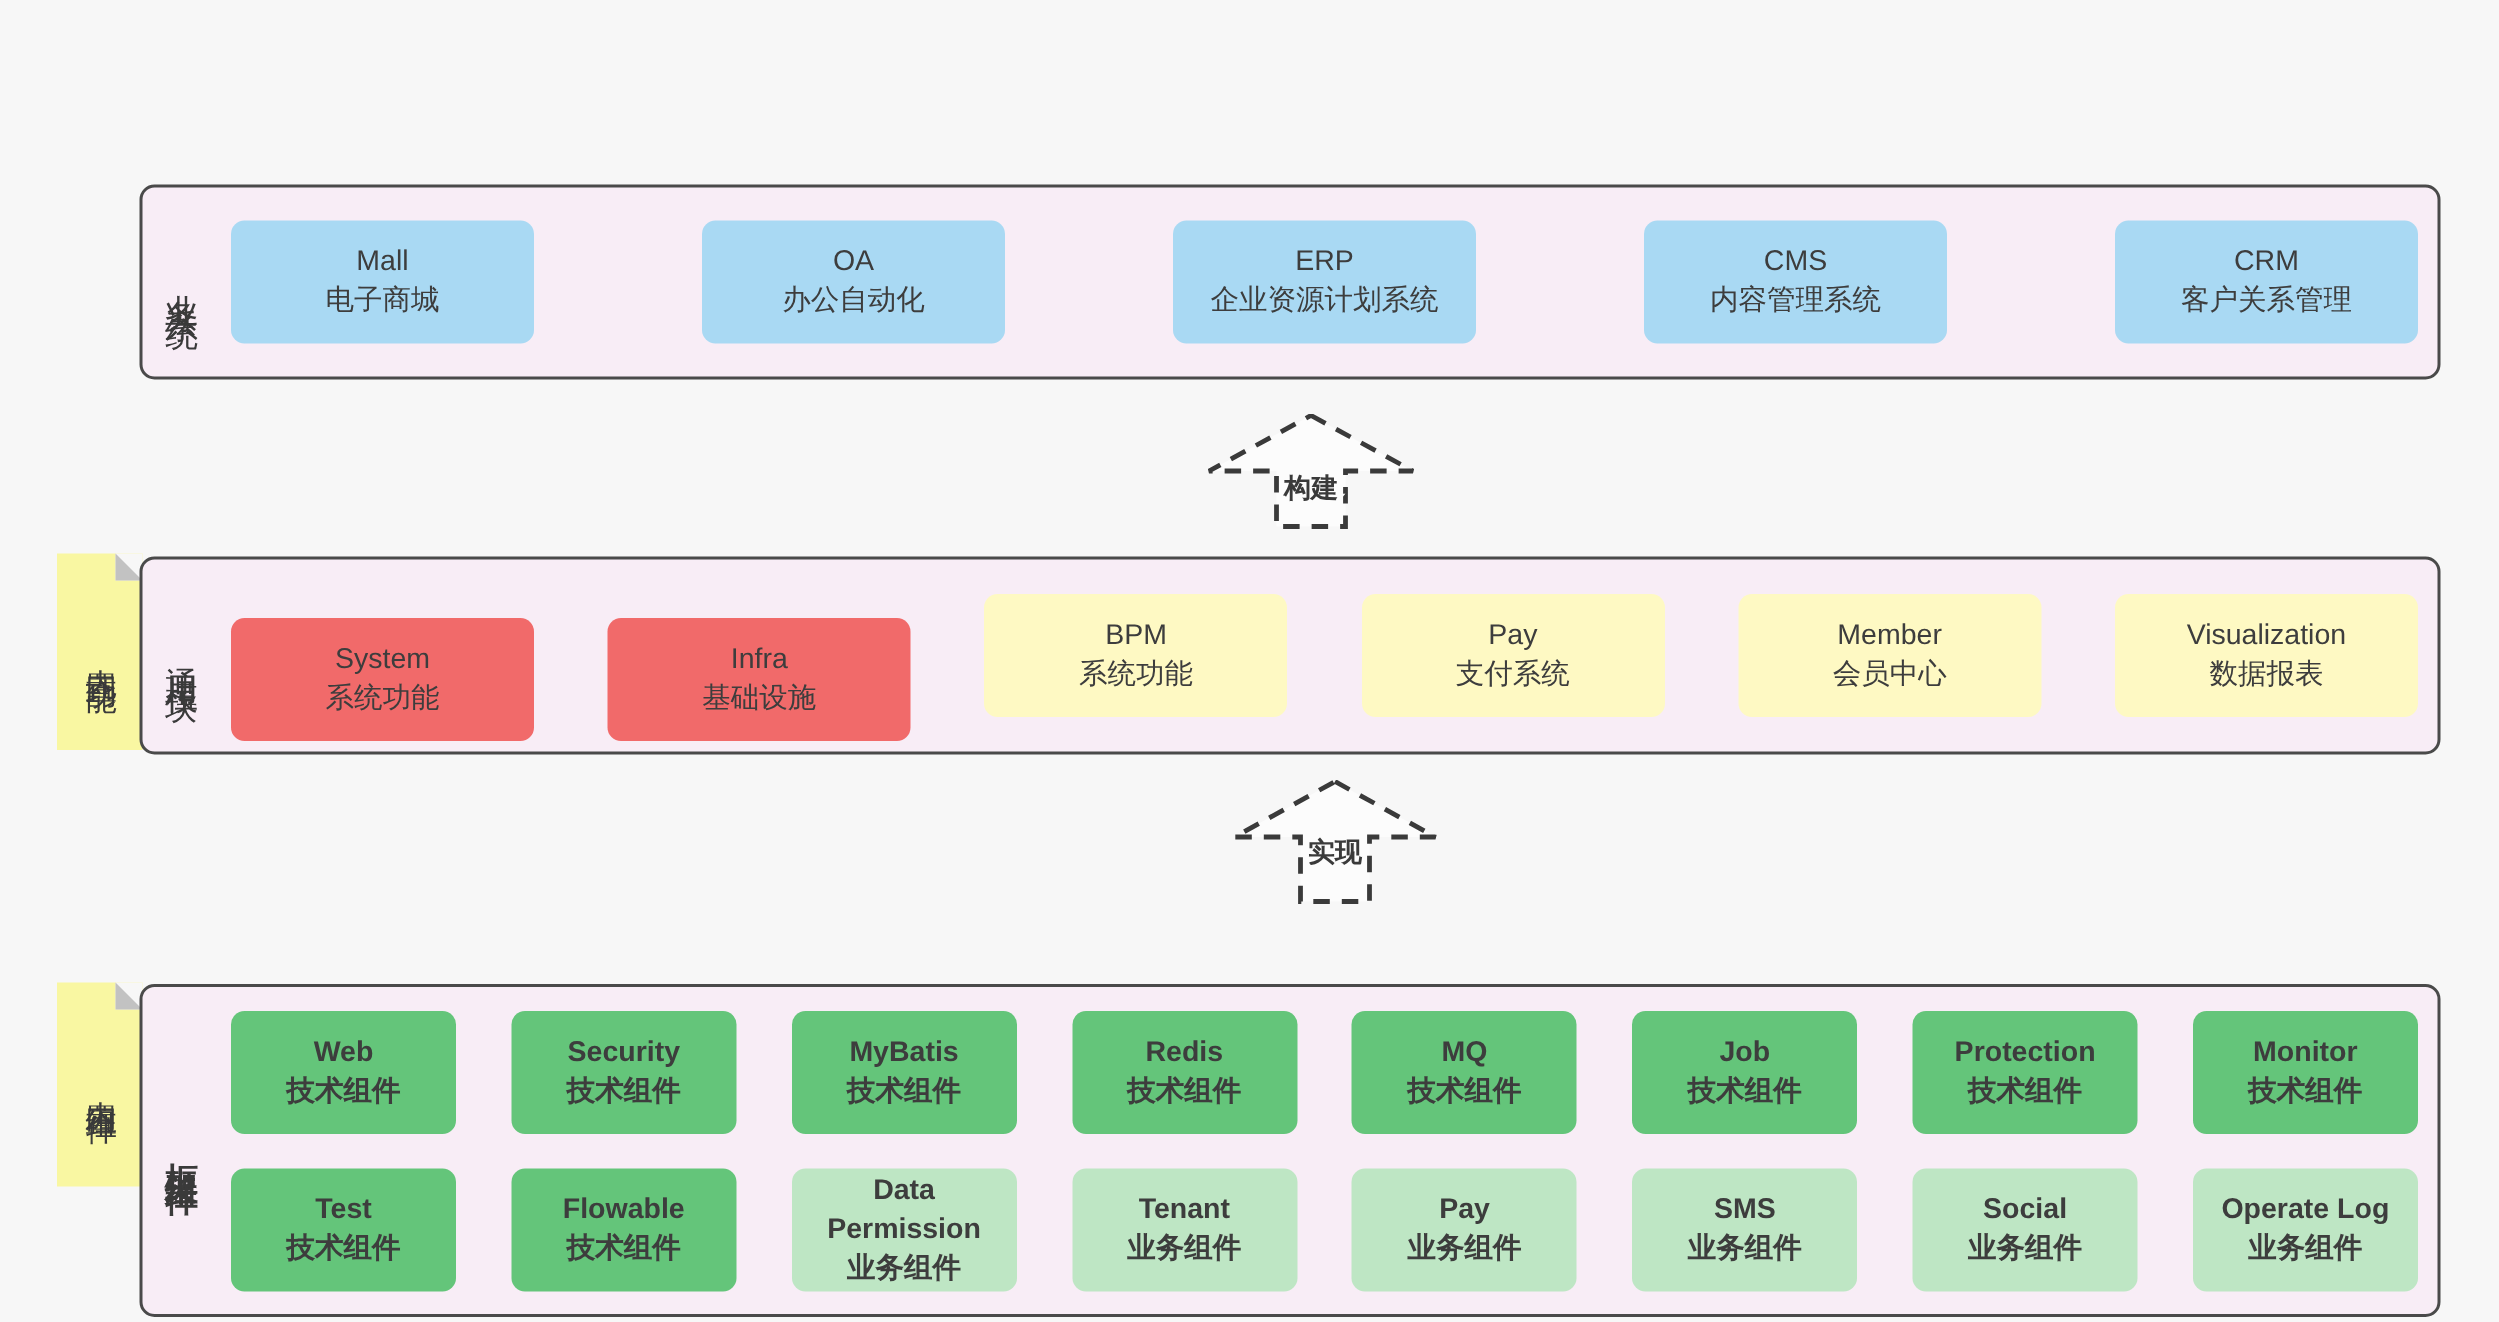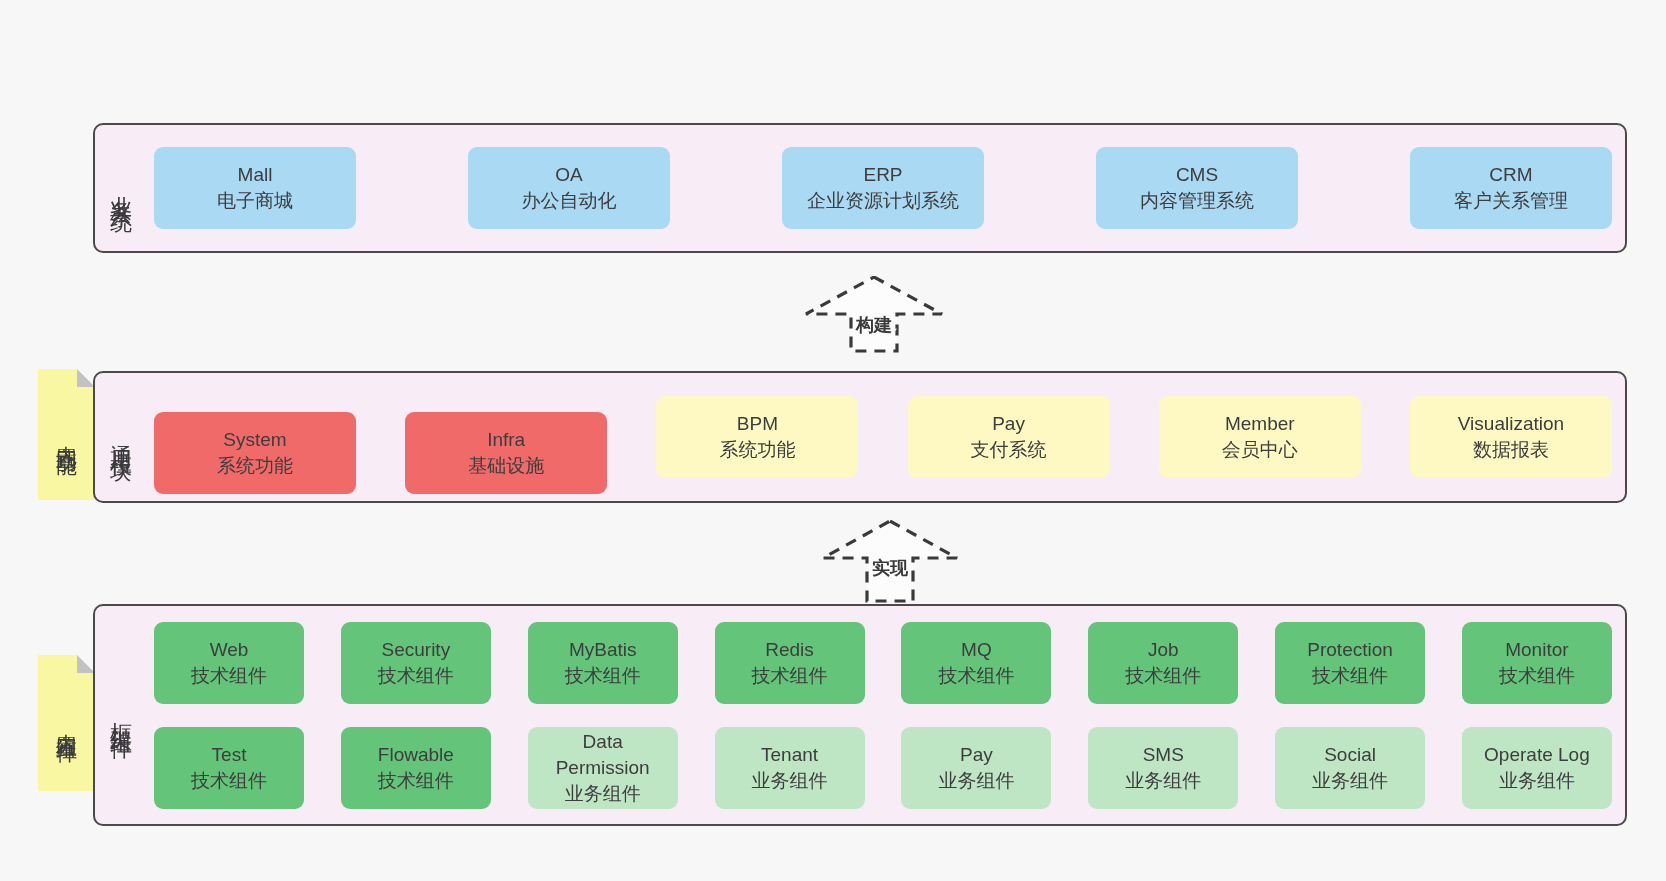--- a/index.html
+++ b/index.html
@@ -19,21 +19,21 @@
   .band {
     position:absolute; left:93px; width:1534px;
     background:#f8edf6;
     border:2px solid #4a4a4a;
     border-radius:10px;
     box-sizing:border-box;
     display:flex;
   }
   .band-business   { top:123px; height:130px; }
   .band-modules    { top:371px; height:132px; }
-  .band-components { top:604px; height:222px; }
+  .band-components { top:656px; height:222px;font-weight:bold; }
 
   .band-label {
     width:52px; flex:0 0 52px;
     display:flex; align-items:center; justify-content:center;
   }
   .band-label span {
     writing-mode:vertical-rl; text-orientation:upright;
     font-size:22px; letter-spacing:5px; color:#3a3a3a;
   }
   .band-content {

